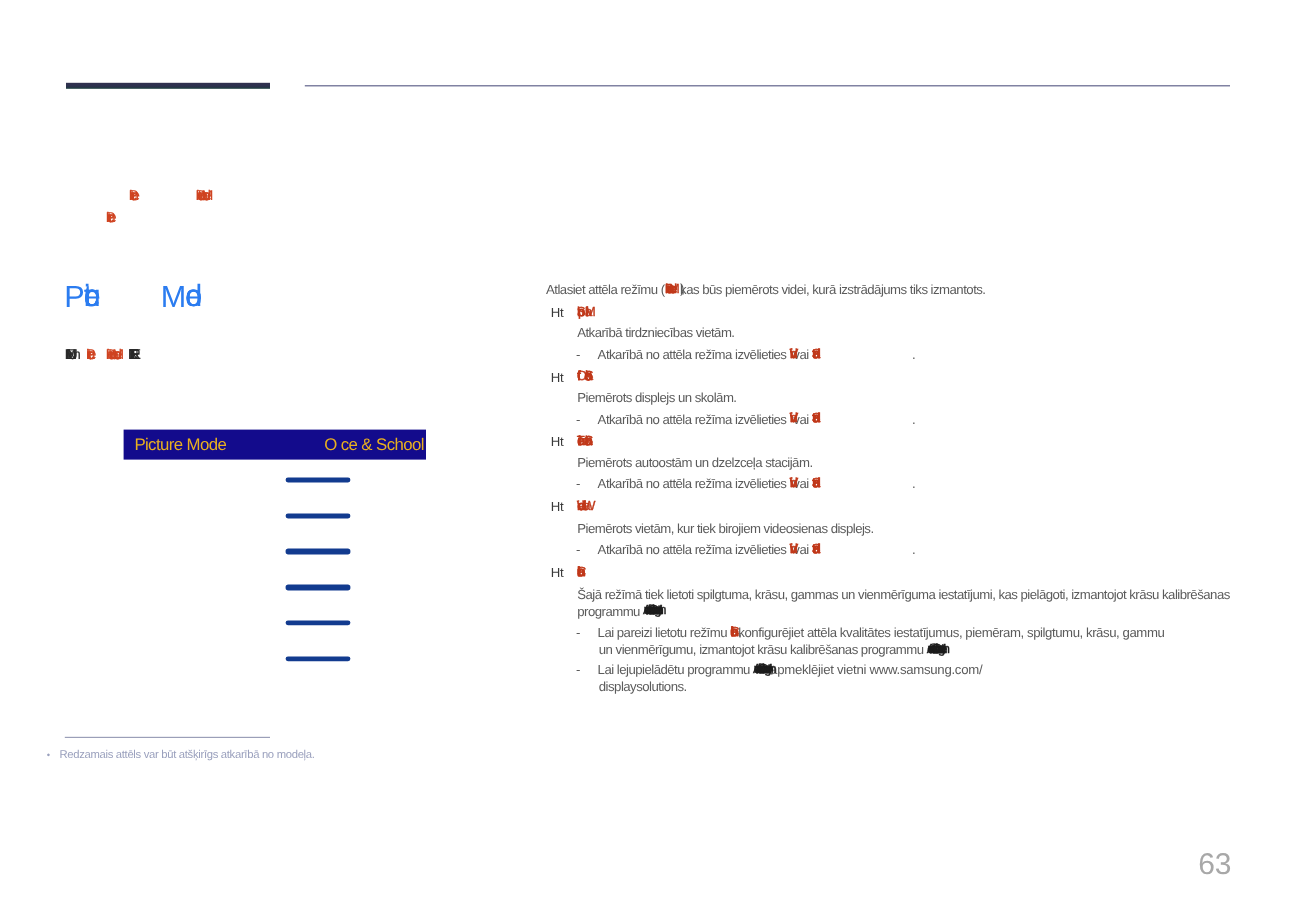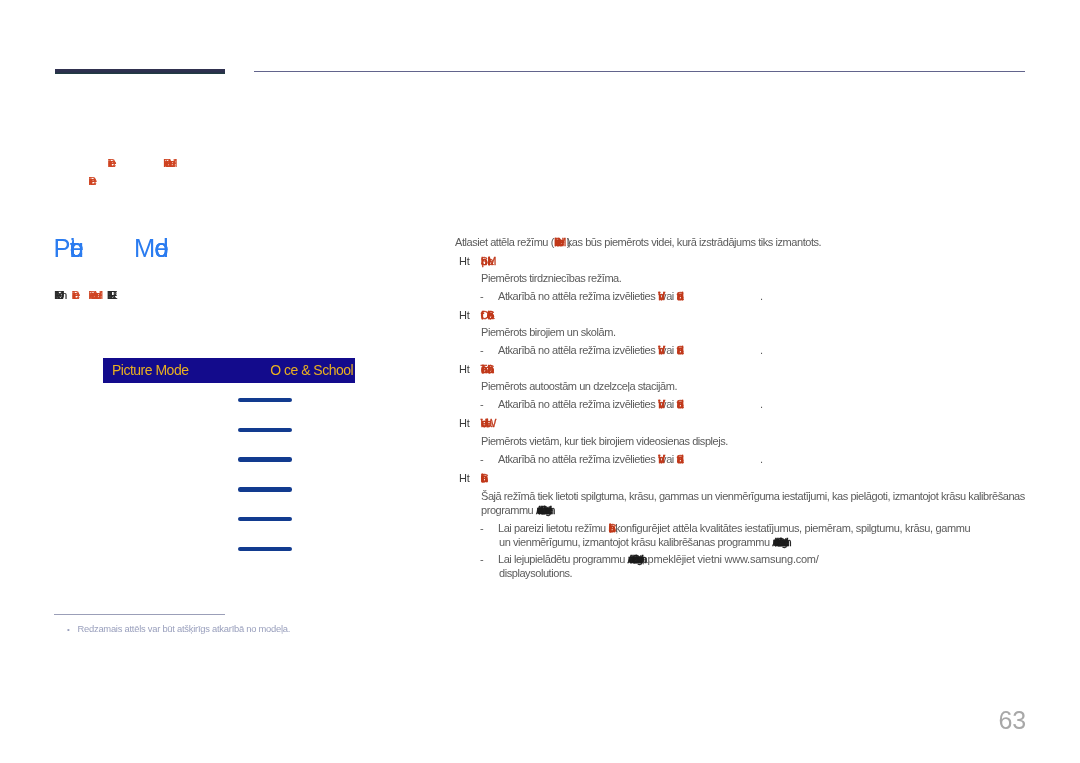--- a/index.html
+++ b/index.html
@@ -26,21 +26,21 @@
   .sec-path .blk{color:#2a2a2a;-webkit-text-stroke:0.12px #2a2a2a;}
   .sec-path .red{color:#cf4422;-webkit-text-stroke:0.12px #cf4422;}
 
   .osd{position:absolute;left:72.2px;top:358.2px;width:251.8px;}
   .osd-row{height:24.5px;background:#130b8c;position:relative;}
   .osd-lbl{position:absolute;left:8.8px;top:12.1px;font-size:14px;letter-spacing:-0.5px;color:#e9b020;line-height:0;}
   .osd-val{position:absolute;right:1.8px;top:12.1px;font-size:14px;letter-spacing:-0.5px;color:#e9b020;line-height:0;}
   .osd-bar{position:absolute;left:166px;width:53.5px;height:4.4px;background:#123b8f;border-radius:2.2px;}
 
   .fn-rule{position:absolute;left:54.2px;top:613.8px;width:170.8px;height:1.4px;background:#9b9fb8;}
-  .fn{position:absolute;left:67px;top:628.7px;font-size:9.4px;color:#9aa0bd;white-space:nowrap;line-height:0;letter-spacing:-0.25px;}
+  .fn{position:absolute;left:39px;top:628.7px;font-size:9.4px;color:#9aa0bd;white-space:nowrap;line-height:0;letter-spacing:-0.25px;}
   .fn .b{display:inline-block;width:10.5px;font-size:8px;}
 
   .ln{position:absolute;white-space:nowrap;line-height:0;font-size:11px;color:#5b5b5b;letter-spacing:-0.44px;}
   .kred{color:#c0391b;font-weight:400;-webkit-text-stroke:0.28px #c0391b;}
   .kblk{color:#1d1d1d;font-weight:400;-webkit-text-stroke:0.28px #1d1d1d;}
   .bul{color:#3a3a3a;font-weight:400;letter-spacing:-0.2px;}
   .dash{display:inline-block;width:18px;}
 
   .pgnum{position:absolute;left:998.5px;top:720.0px;font-size:25px;color:#a8a8a8;line-height:0;letter-spacing:-0.2px;}
 </style>
@@ -67,25 +67,25 @@
       <div class="osd-bar" style="top: 99.3px; background: rgb(18, 59, 143);"></div>
       <div class="osd-bar" style="top: 129.1px; background: rgb(18, 59, 143);"></div>
       <div class="osd-bar" style="top: 158.9px; background: rgb(18, 59, 143);"></div>
       <div class="osd-bar" style="top: 188.7px; background: rgb(18, 59, 143);"></div>
     </div>
   <div class="fn-rule"></div>
   <div class="fn"><span class="b">•</span><span>Redzamais attēls var būt atšķirīgs atkarībā no modeļa.</span></div>
   <div class="pgnum">63</div>
 <div class="ln" style="top: 241.8px; left: 455px;"><span>Atlasiet attēla režīmu (</span><span class="kred"><span class="cl" style="width: 12.9px;"><b style="left: 0px;">P</b><b style="left: 0.42px;">i</b><b style="left: 0.84px;">c</b><b style="left: 1.26px;">t</b><b style="left: 1.68px;">u</b><b style="left: 2.1px;">r</b><b style="left: 2.52px;">e</b><b style="left: 2.94px;"> </b><b style="left: 3.36px;">M</b><b style="left: 3.78px;">o</b><b style="left: 4.2px;">d</b><b style="left: 4.62px;">e</b></span></span><span><span class="cl"><b style="left: 0px;">)</b><b style="left: 0.9px;">,</b><b style="left: 1.8px;"> </b></span></span><span>kas būs piemērots videi, kurā izstrādājums tiks izmantots.</span></div>
     <div class="ln" style="top: 260.5px; left: 459px;"><span class="bul">Ht</span><span class="sp" style="width: 11px;"></span><span class="kred"><span class="cl" style="width: 6.6px;"><b style="left: 0px;">S</b><b style="left: 0.32px;">h</b><b style="left: 0.64px;">o</b><b style="left: 0.96px;">p</b></span><span class="sp" style="width: 0px;"></span><span class="cl" style="width: 9.4px;"><b style="left: 0px;">M</b><b style="left: 0.36px;">a</b><b style="left: 0.72px;">l</b><b style="left: 1.08px;">l</b></span></span></div>
-    <div class="ln" style="top: 277.8px; left: 481px;"><span>Piemērots tirdzniecības režīma.</span></div>
+    <div class="ln" style="top: 277.8px; left: 481px;"><span>Atkarībā tirdzniecības vietām.</span></div>
     <div class="ln" style="top: 295.8px; left: 480px;"><span class="dash">-</span><span>Atkarībā no attēla režīma izvēlieties </span><span class="kred"><span class="cl" style="width: 0.5px;"><b style="left: 0px;">V</b><b style="left: 0.2px;">i</b><b style="left: 0.4px;">v</b><b style="left: 0.6px;">i</b><b style="left: 0.8px;">d</b></span></span><span> vai </span><span class="kred"><span class="cl" style="width: 6.2px;"><b style="left: 0px;">S</b><b style="left: 0.2px;">t</b><b style="left: 0.4px;">a</b><b style="left: 0.6px;">n</b><b style="left: 0.8px;">d</b><b style="left: 1px;">a</b><b style="left: 1.2px;">r</b><b style="left: 1.4px;">d</b></span></span></div>
     <div class="ln" style="top: 295.8px; left: 760px;"><span>.</span></div>
     <div class="ln" style="top: 314.8px; left: 459px;"><span class="bul">Ht</span><span class="sp" style="width: 11px;"></span><span class="kred"><span class="cl" style="width: 6.3px;"><b style="left: 0px;">O</b><b style="left: 0.25px;">f</b><b style="left: 0.5px;">f</b><b style="left: 0.75px;">i</b></span><span class="sp" style="width: 0px;"></span><span class="cl" style="width: 6.6px;"><b style="left: 0px;">c</b><b style="left: 0.08px;">e</b><b style="left: 0.16px;"> </b><b style="left: 0.24px;">&amp;</b><b style="left: 0.32px;"> </b><b style="left: 0.4px;">S</b><b style="left: 0.48px;">c</b><b style="left: 0.56px;">h</b><b style="left: 0.64px;">o</b><b style="left: 0.72px;">o</b><b style="left: 0.8px;">l</b></span></span></div>
-    <div class="ln" style="top: 332.1px; left: 481px;"><span>Piemērots birojiem un skolām.</span></div>
+    <div class="ln" style="top: 332.1px; left: 481px;"><span>Piemērots displejs un skolām.</span></div>
     <div class="ln" style="top: 350.1px; left: 480px;"><span class="dash">-</span><span>Atkarībā no attēla režīma izvēlieties </span><span class="kred"><span class="cl" style="width: 0.5px;"><b style="left: 0px;">V</b><b style="left: 0.2px;">i</b><b style="left: 0.4px;">v</b><b style="left: 0.6px;">i</b><b style="left: 0.8px;">d</b></span></span><span> vai </span><span class="kred"><span class="cl" style="width: 6.2px;"><b style="left: 0px;">S</b><b style="left: 0.2px;">t</b><b style="left: 0.4px;">a</b><b style="left: 0.6px;">n</b><b style="left: 0.8px;">d</b><b style="left: 1px;">a</b><b style="left: 1.2px;">r</b><b style="left: 1.4px;">d</b></span></span></div>
     <div class="ln" style="top: 350.1px; left: 760px;"><span>.</span></div>
     <div class="ln" style="top: 369.1px; left: 459px;"><span class="bul">Ht</span><span class="sp" style="width: 11px;"></span><span class="kred"><span class="cl" style="width: 6.1px;"><b style="left: 0px;">T</b><b style="left: 0.2px;">e</b><b style="left: 0.4px;">r</b><b style="left: 0.6px;">m</b><b style="left: 0.8px;">i</b><b style="left: 1px;">n</b><b style="left: 1.2px;">a</b><b style="left: 1.4px;">l</b></span><span class="sp" style="width: 0px;"></span><span class="cl" style="width: 6.1px;"><b style="left: 0px;">&amp;</b><b style="left: 0.15px;"> </b><b style="left: 0.3px;">S</b><b style="left: 0.45px;">t</b><b style="left: 0.6px;">a</b><b style="left: 0.75px;">t</b><b style="left: 0.9px;">i</b><b style="left: 1.05px;">o</b><b style="left: 1.2px;">n</b></span></span></div>
     <div class="ln" style="top: 386.4px; left: 481px;"><span>Piemērots autoostām un dzelzceļa stacijām.</span></div>
     <div class="ln" style="top: 404.4px; left: 480px;"><span class="dash">-</span><span>Atkarībā no attēla režīma izvēlieties </span><span class="kred"><span class="cl" style="width: 0.5px;"><b style="left: 0px;">V</b><b style="left: 0.2px;">i</b><b style="left: 0.4px;">v</b><b style="left: 0.6px;">i</b><b style="left: 0.8px;">d</b></span></span><span> vai </span><span class="kred"><span class="cl" style="width: 6.2px;"><b style="left: 0px;">S</b><b style="left: 0.2px;">t</b><b style="left: 0.4px;">a</b><b style="left: 0.6px;">n</b><b style="left: 0.8px;">d</b><b style="left: 1px;">a</b><b style="left: 1.2px;">r</b><b style="left: 1.4px;">d</b></span></span></div>
     <div class="ln" style="top: 404.4px; left: 760px;"><span>.</span></div>
     <div class="ln" style="top: 423.4px; left: 459px;"><span class="bul">Ht</span><span class="sp" style="width: 11px;"></span><span class="kred"><span class="cl" style="width: 5.3px;"><b style="left: 0px;">V</b><b style="left: 0.25px;">i</b><b style="left: 0.5px;">d</b><b style="left: 0.75px;">e</b><b style="left: 1px;">o</b></span><span class="sp" style="width: 0px;"></span><span class="cl" style="width: 5.5px;"><b style="left: 0px;">W</b><b style="left: 0.15px;">a</b><b style="left: 0.3px;">l</b><b style="left: 0.45px;">l</b></span></span></div>
     <div class="ln" style="top: 440.7px; left: 481px;"><span>Piemērots vietām, kur tiek birojiem videosienas displejs.</span></div>
     <div class="ln" style="top: 458.7px; left: 480px;"><span class="dash">-</span><span>Atkarībā no attēla režīma izvēlieties </span><span class="kred"><span class="cl" style="width: 0.5px;"><b style="left: 0px;">V</b><b style="left: 0.2px;">i</b><b style="left: 0.4px;">v</b><b style="left: 0.6px;">i</b><b style="left: 0.8px;">d</b></span></span><span> vai </span><span class="kred"><span class="cl" style="width: 6.2px;"><b style="left: 0px;">S</b><b style="left: 0.2px;">t</b><b style="left: 0.4px;">a</b><b style="left: 0.6px;">n</b><b style="left: 0.8px;">d</b><b style="left: 1px;">a</b><b style="left: 1.2px;">r</b><b style="left: 1.4px;">d</b></span></span></div>
     <div class="ln" style="top: 458.7px; left: 760px;"><span>.</span></div>

